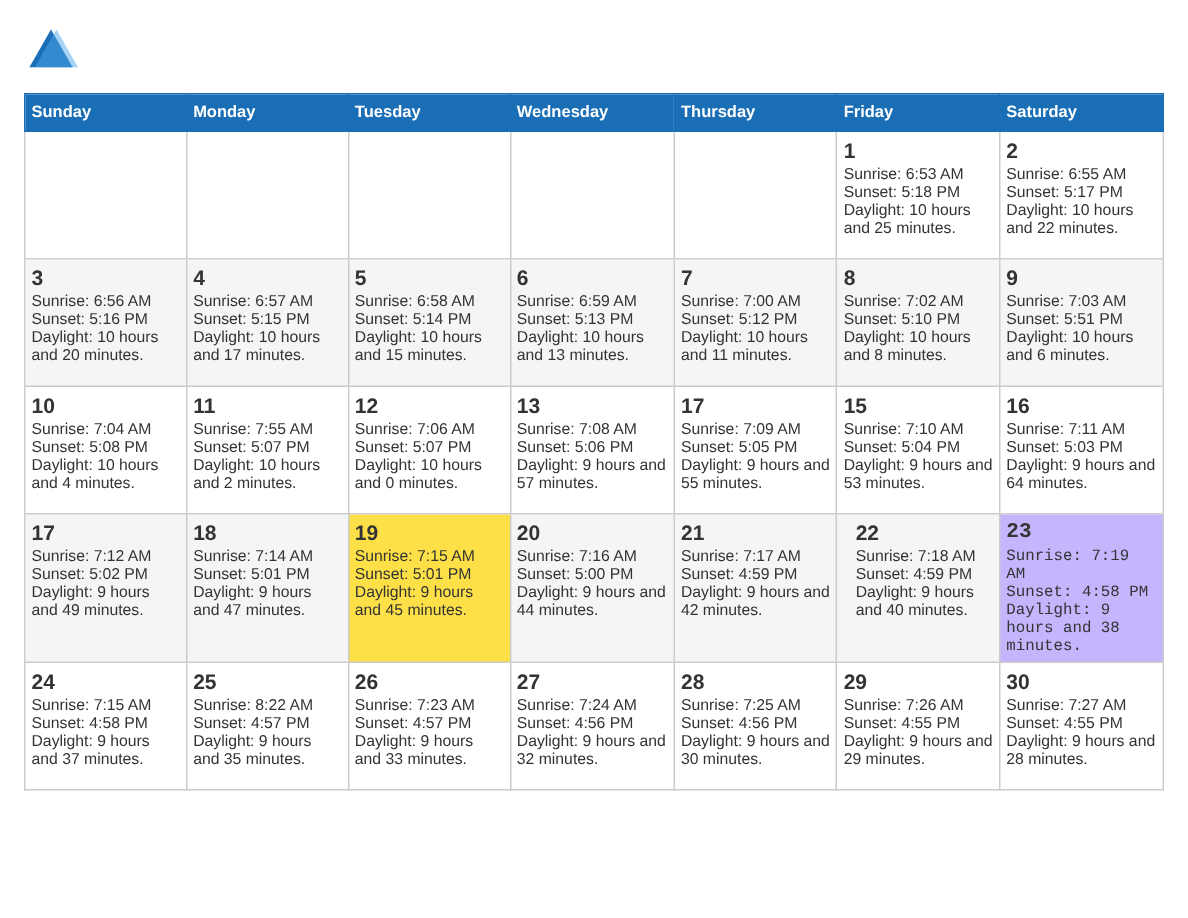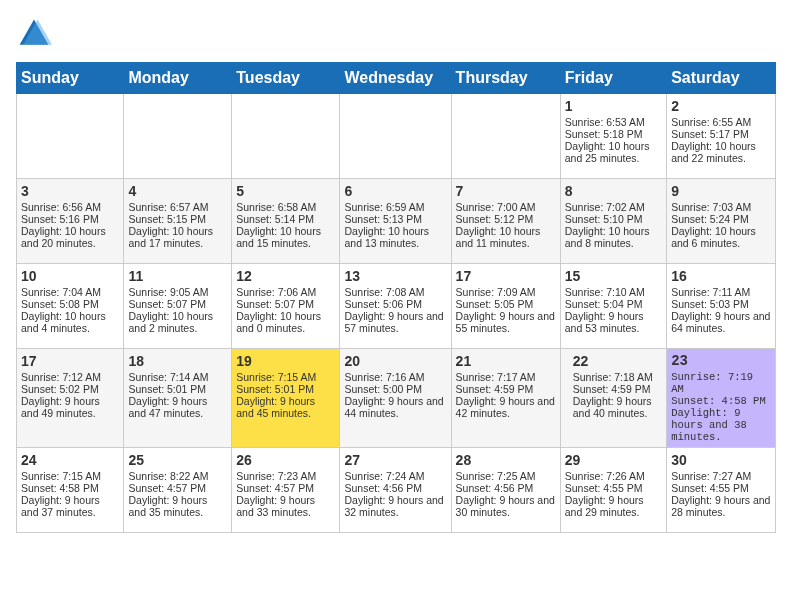--- a/index.html
+++ b/index.html
@@ -48,21 +48,21 @@
       border-collapse: collapse;
       font-size: 11px;
     }
     thead tr {
       background: #1a6eb5;
       color: #fff;
     }
     thead th {
       padding: 6px 4px;
       text-align: left;
-      font-size: 16px;
+      font-size: 11px;
       font-weight: bold;
       border: 1px solid #1a6eb5;
       margin-left: 36px;
     }
     tbody tr { background: #fff; }
     tbody tr:nth-child(even) td { background: #f5f5f5; }
     td {
       border: 1px solid #ccc;
       padding: 4px;
       vertical-align: top;
@@ -165,34 +165,34 @@
         </td>
         <td style="background: rgb(245, 245, 245);">
           <span class="day-num">8</span>
           <div>Sunrise: 7:02 AM</div>
           <div>Sunset: 5:10 PM</div>
           <div>Daylight: 10 hours and 8 minutes.</div>
         </td>
         <td style="background: rgb(245, 245, 245);">
           <span class="day-num">9</span>
           <div>Sunrise: 7:03 AM</div>
-          <div>Sunset: 5:24 PM</div>
+          <div>Sunset: 5:51 PM</div>
           <div>Daylight: 10 hours and 6 minutes.</div>
         </td>
       </tr>
       <tr>
         <td>
           <span class="day-num">10</span>
           <div>Sunrise: 7:04 AM</div>
           <div>Sunset: 5:08 PM</div>
           <div>Daylight: 10 hours and 4 minutes.</div>
         </td>
         <td>
           <span class="day-num">11</span>
-          <div>Sunrise: 9:05 AM</div>
+          <div>Sunrise: 7:55 AM</div>
           <div>Sunset: 5:07 PM</div>
           <div>Daylight: 10 hours and 2 minutes.</div>
         </td>
         <td>
           <span class="day-num">12</span>
           <div>Sunrise: 7:06 AM</div>
           <div>Sunset: 5:07 PM</div>
           <div>Daylight: 10 hours and 0 minutes.</div>
         </td>
         <td>

